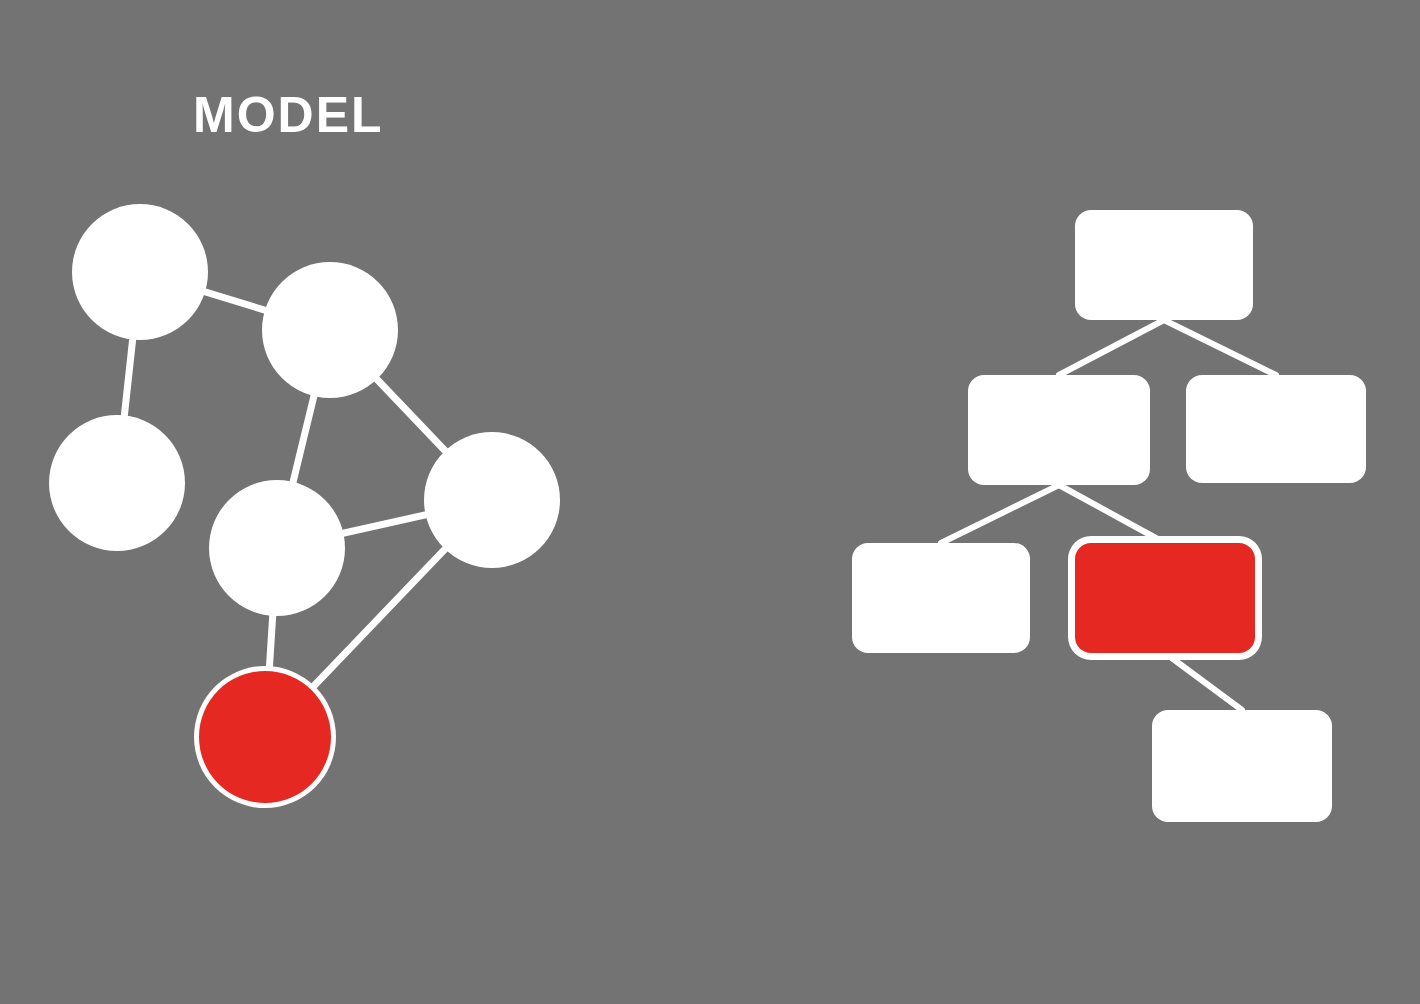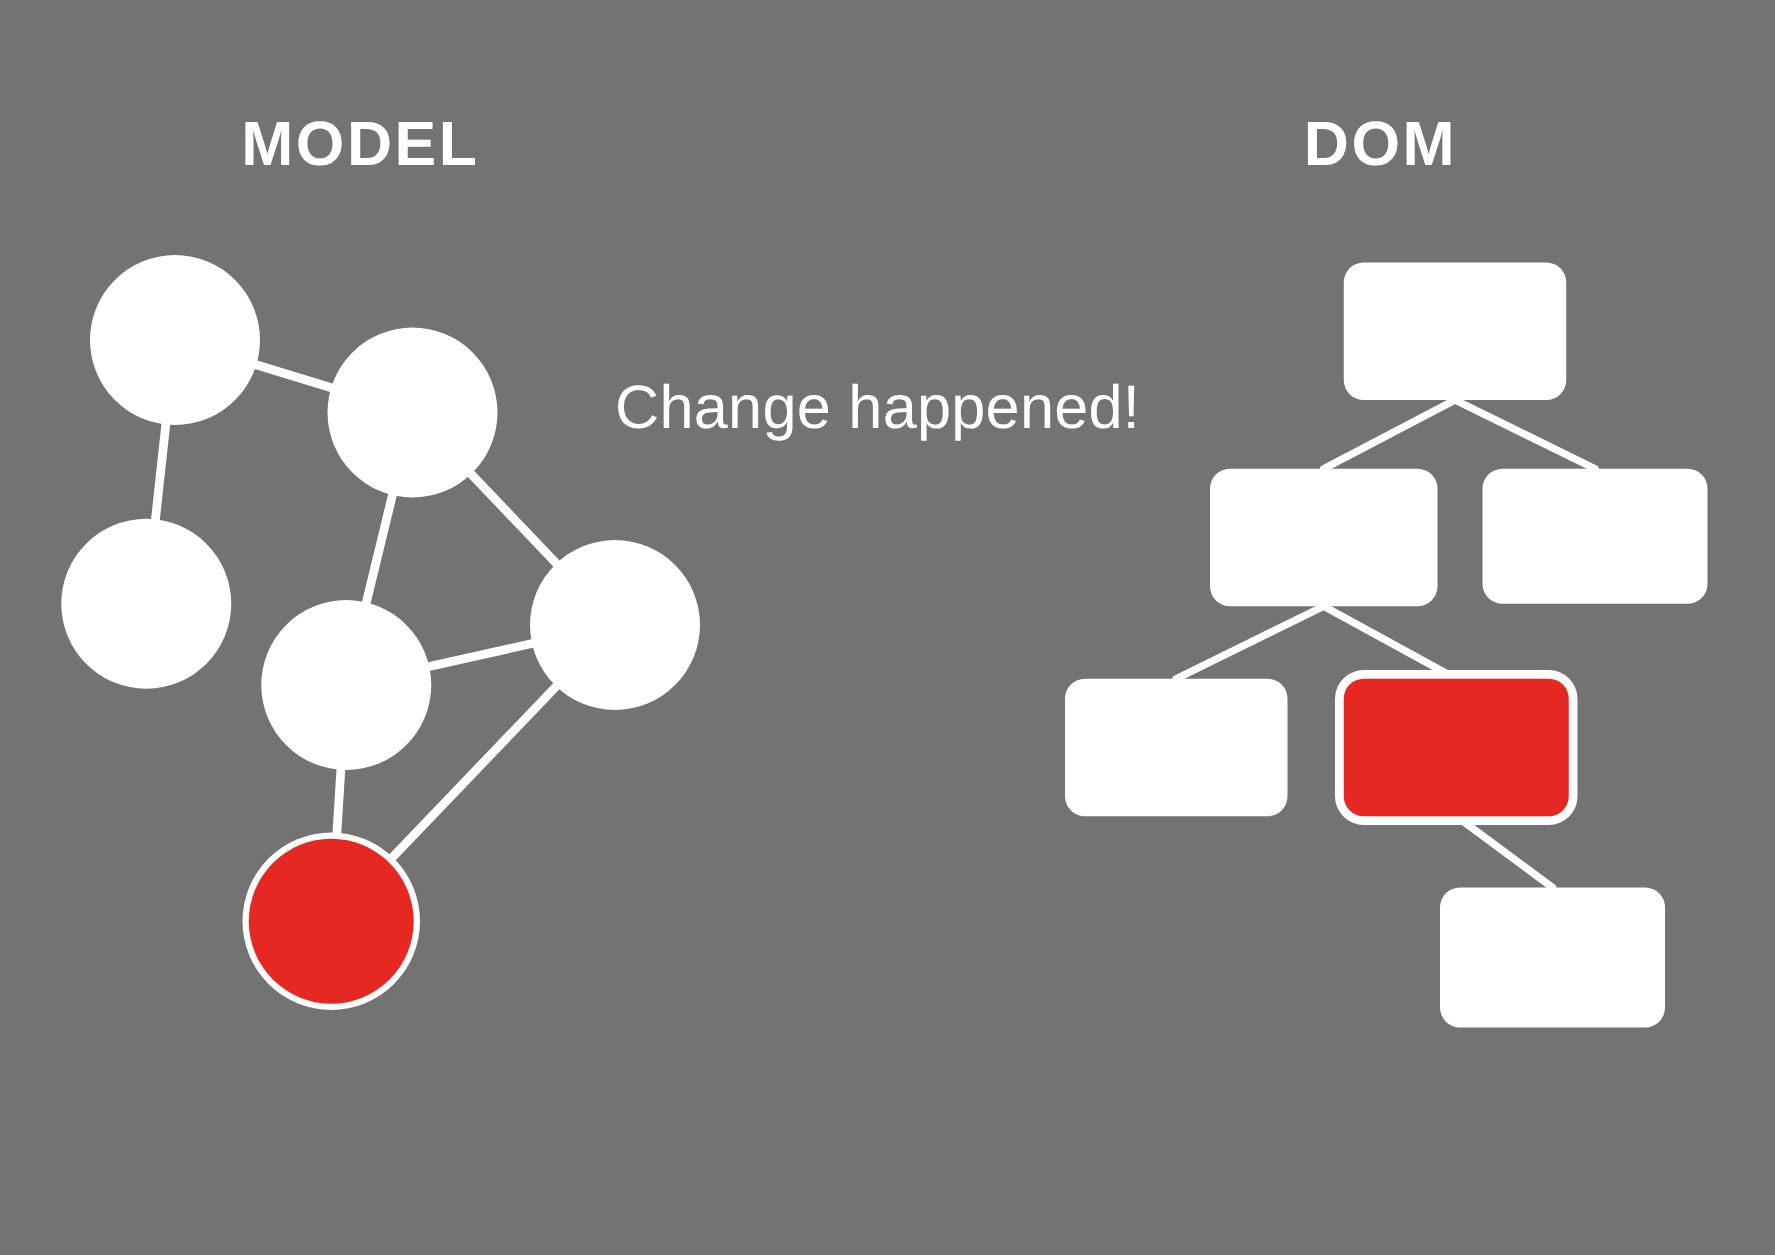--- a/index.html
+++ b/index.html
@@ -89,17 +89,15 @@
       <rect x="968" y="375" width="182" height="110" rx="16" ry="16" fill="#ffffff"></rect>
       <rect x="1186" y="375" width="180" height="108" rx="16" ry="16" fill="#ffffff"></rect>
       <rect x="852" y="543" width="178" height="110" rx="16" ry="16" fill="#ffffff"></rect>
       <rect x="1068" y="536" width="194" height="124" rx="23" ry="23" fill="#ffffff"></rect>
       <rect x="1075" y="543" width="180" height="110" rx="16" ry="16" fill="#e52821"></rect>
       <rect x="1152" y="710" width="180" height="112" rx="16" ry="16" fill="#ffffff"></rect>
     </svg>
 
   <div class="title" id="title-model">MODEL</div>
 
-  <div class="title" id="title-dom">DOM</div>
 
-  <div id="center-caption">Change happened!</div>
 
 </div>
 
 </body></html>

